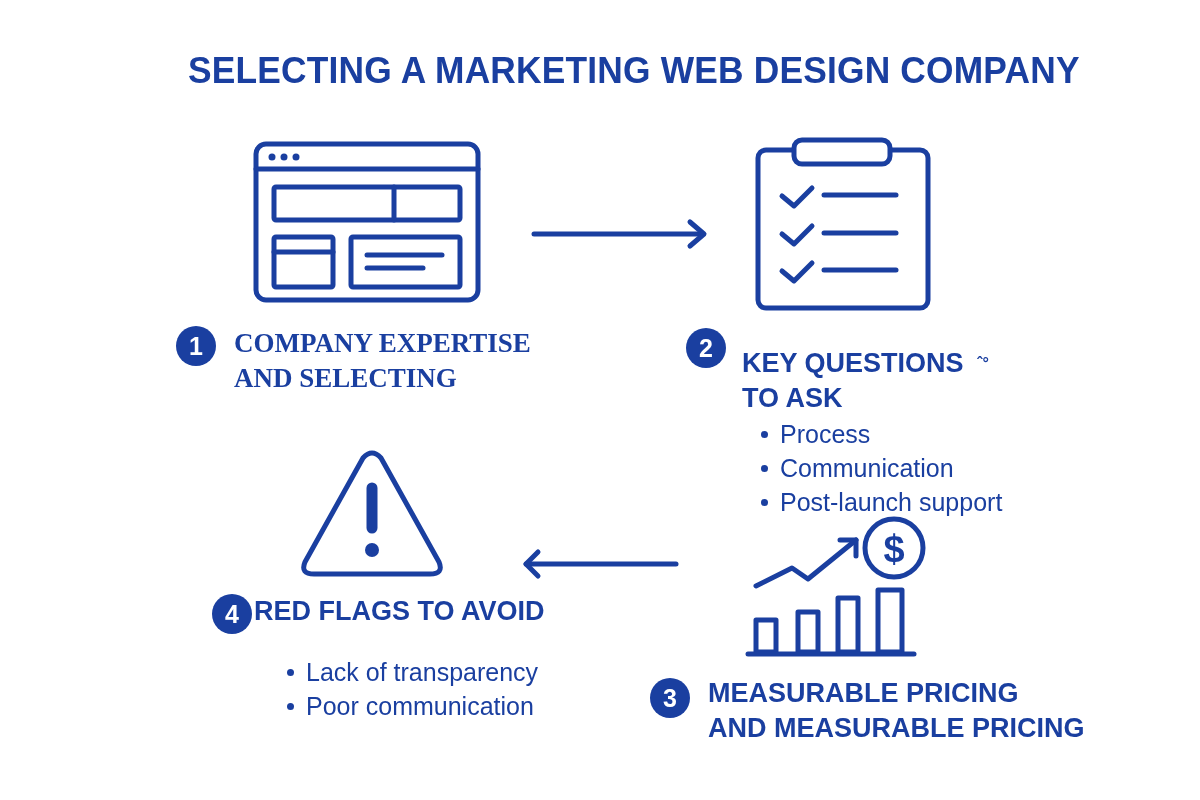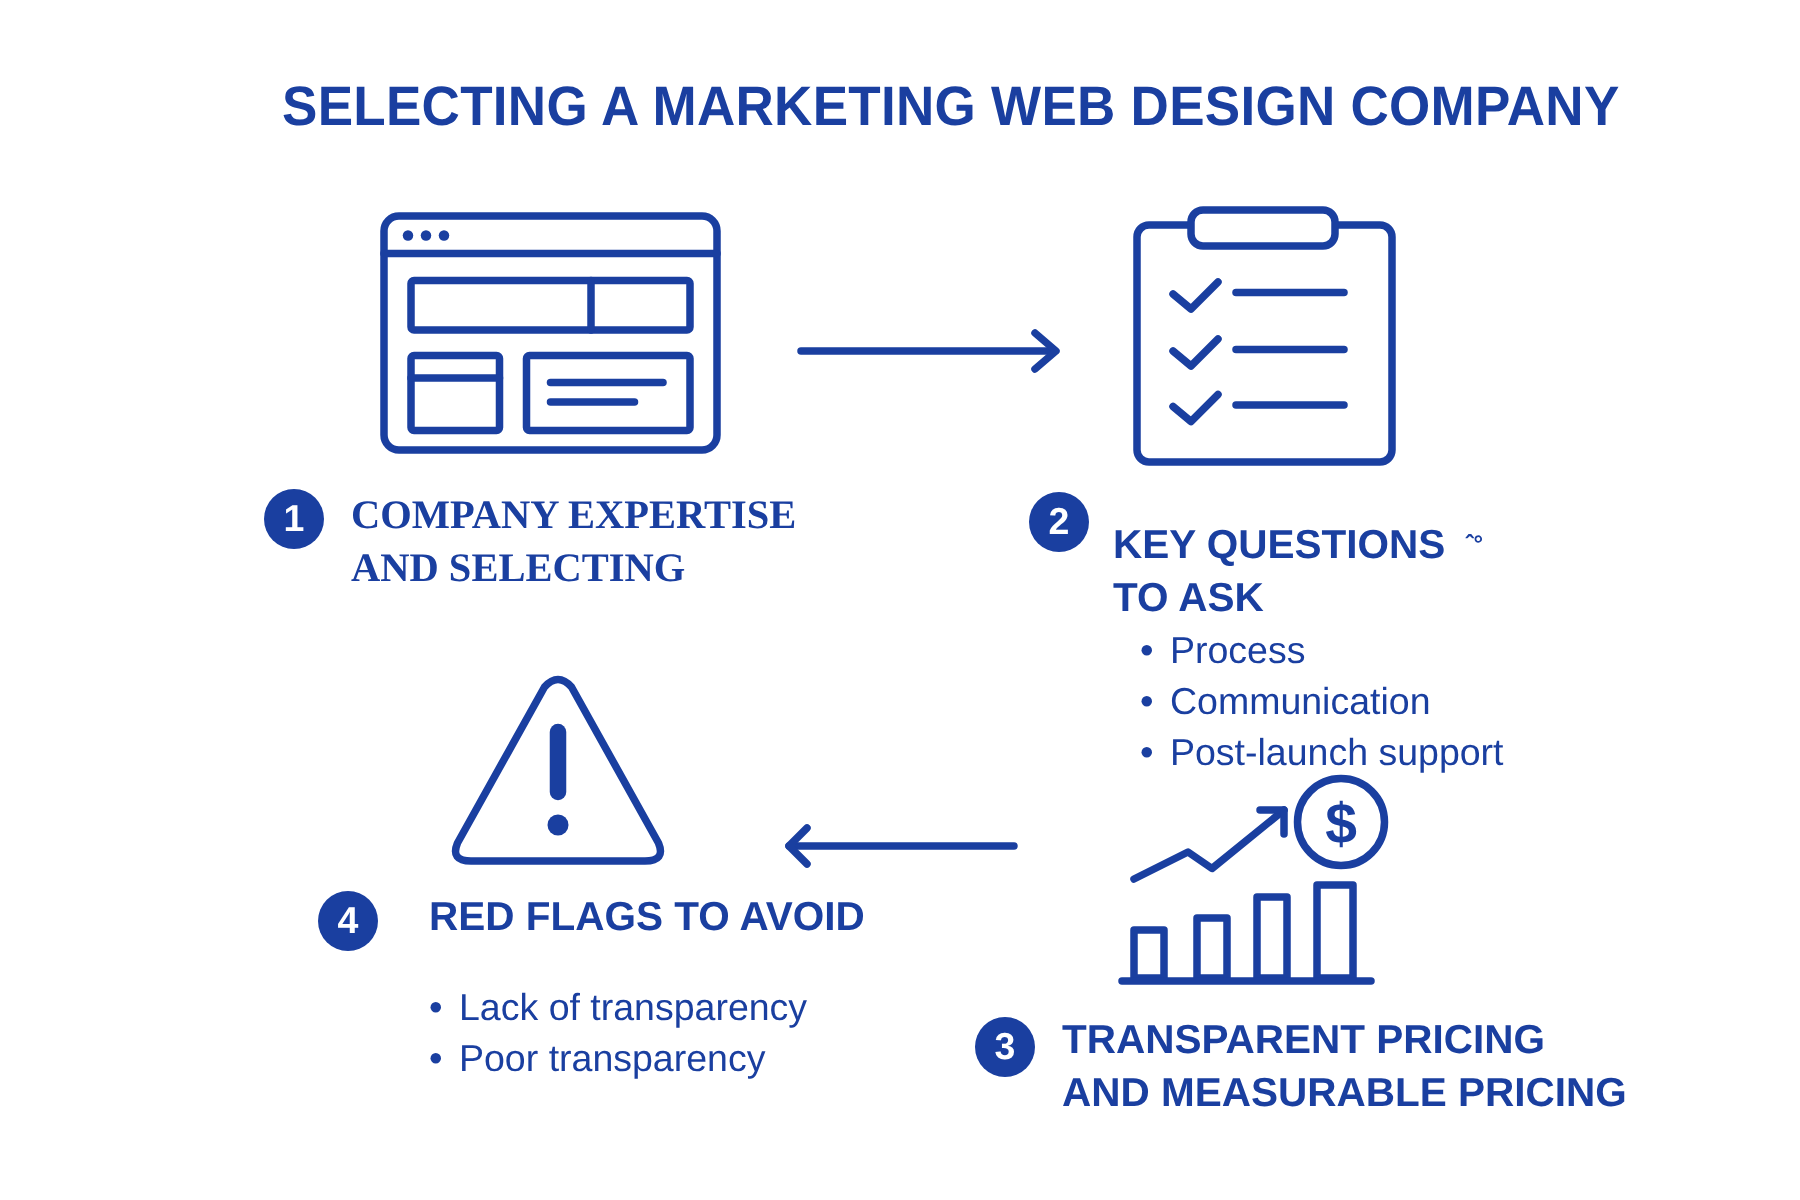--- a/index.html
+++ b/index.html
@@ -101,28 +101,28 @@
   <polyline class="stroke" points="98,24 114,24 114,40" stroke-width="5"></polyline>
   <rect class="stroke" x="14" y="104" width="20" height="32" stroke-width="5"></rect>
   <rect class="stroke" x="56" y="96" width="20" height="40" stroke-width="5"></rect>
   <rect class="stroke" x="96" y="82" width="20" height="54" stroke-width="5"></rect>
   <rect class="stroke" x="136" y="74" width="24" height="62" stroke-width="5"></rect>
   <line class="stroke" x1="6" y1="138" x2="172" y2="138" stroke-width="5"></line>
 </svg>
 
 <div class="abs" style="left:212px;top:594px;">
   <div class="abs badge" style="left:0;top:0;">4</div>
-  <div class="abs heading" style="left:74px;top:0;">
+  <div class="abs heading" style="left:42px;top:0;">
     <div>RED FLAGS TO AVOID</div>
   </div>
   <ul class="abs bullets" style="left:56px;top:44px;">
     <li><span class="dot"></span><span>Lack of transparency</span></li>
-    <li><span class="dot"></span><span>Poor transparency</span></li>
+    <li><span class="dot"></span><span>Poor communication</span></li>
   </ul>
 </div>
 
 <div class="abs" style="left:650px;top:676px;">
   <div class="abs badge" style="left:0;top:2px;">3</div>
   <div class="abs heading" style="left:58px;top:0;">
-    <div>TRANSPARENT PRICING</div>
+    <div>MEASURABLE PRICING</div>
     <div>AND MEASURABLE PRICING</div>
   </div>
 </div>
 
 </body></html>

